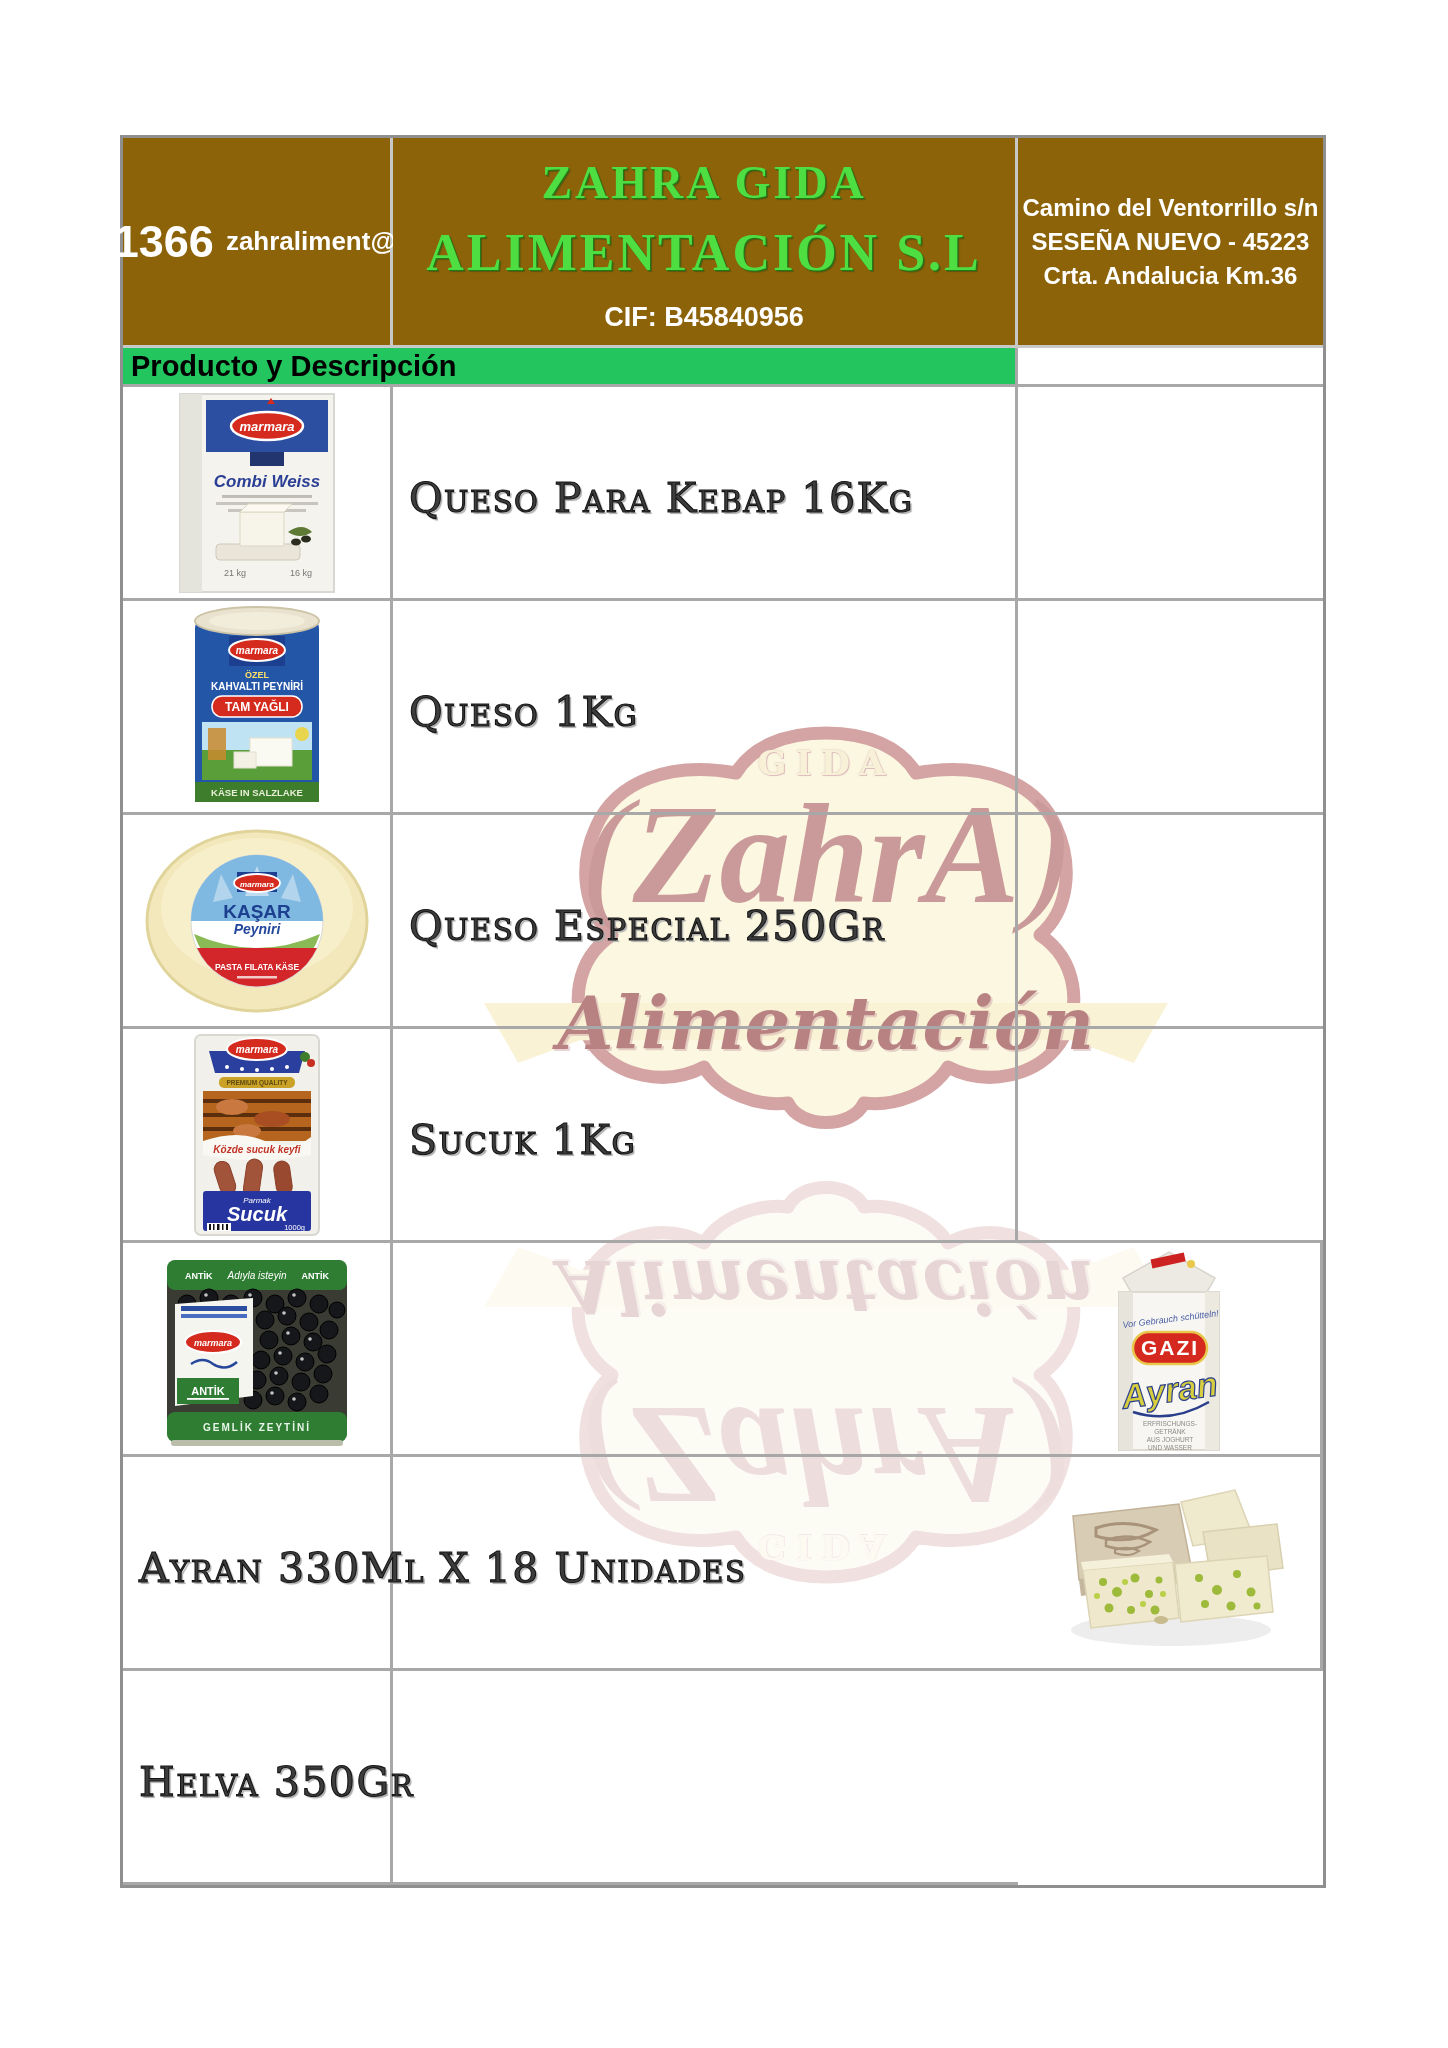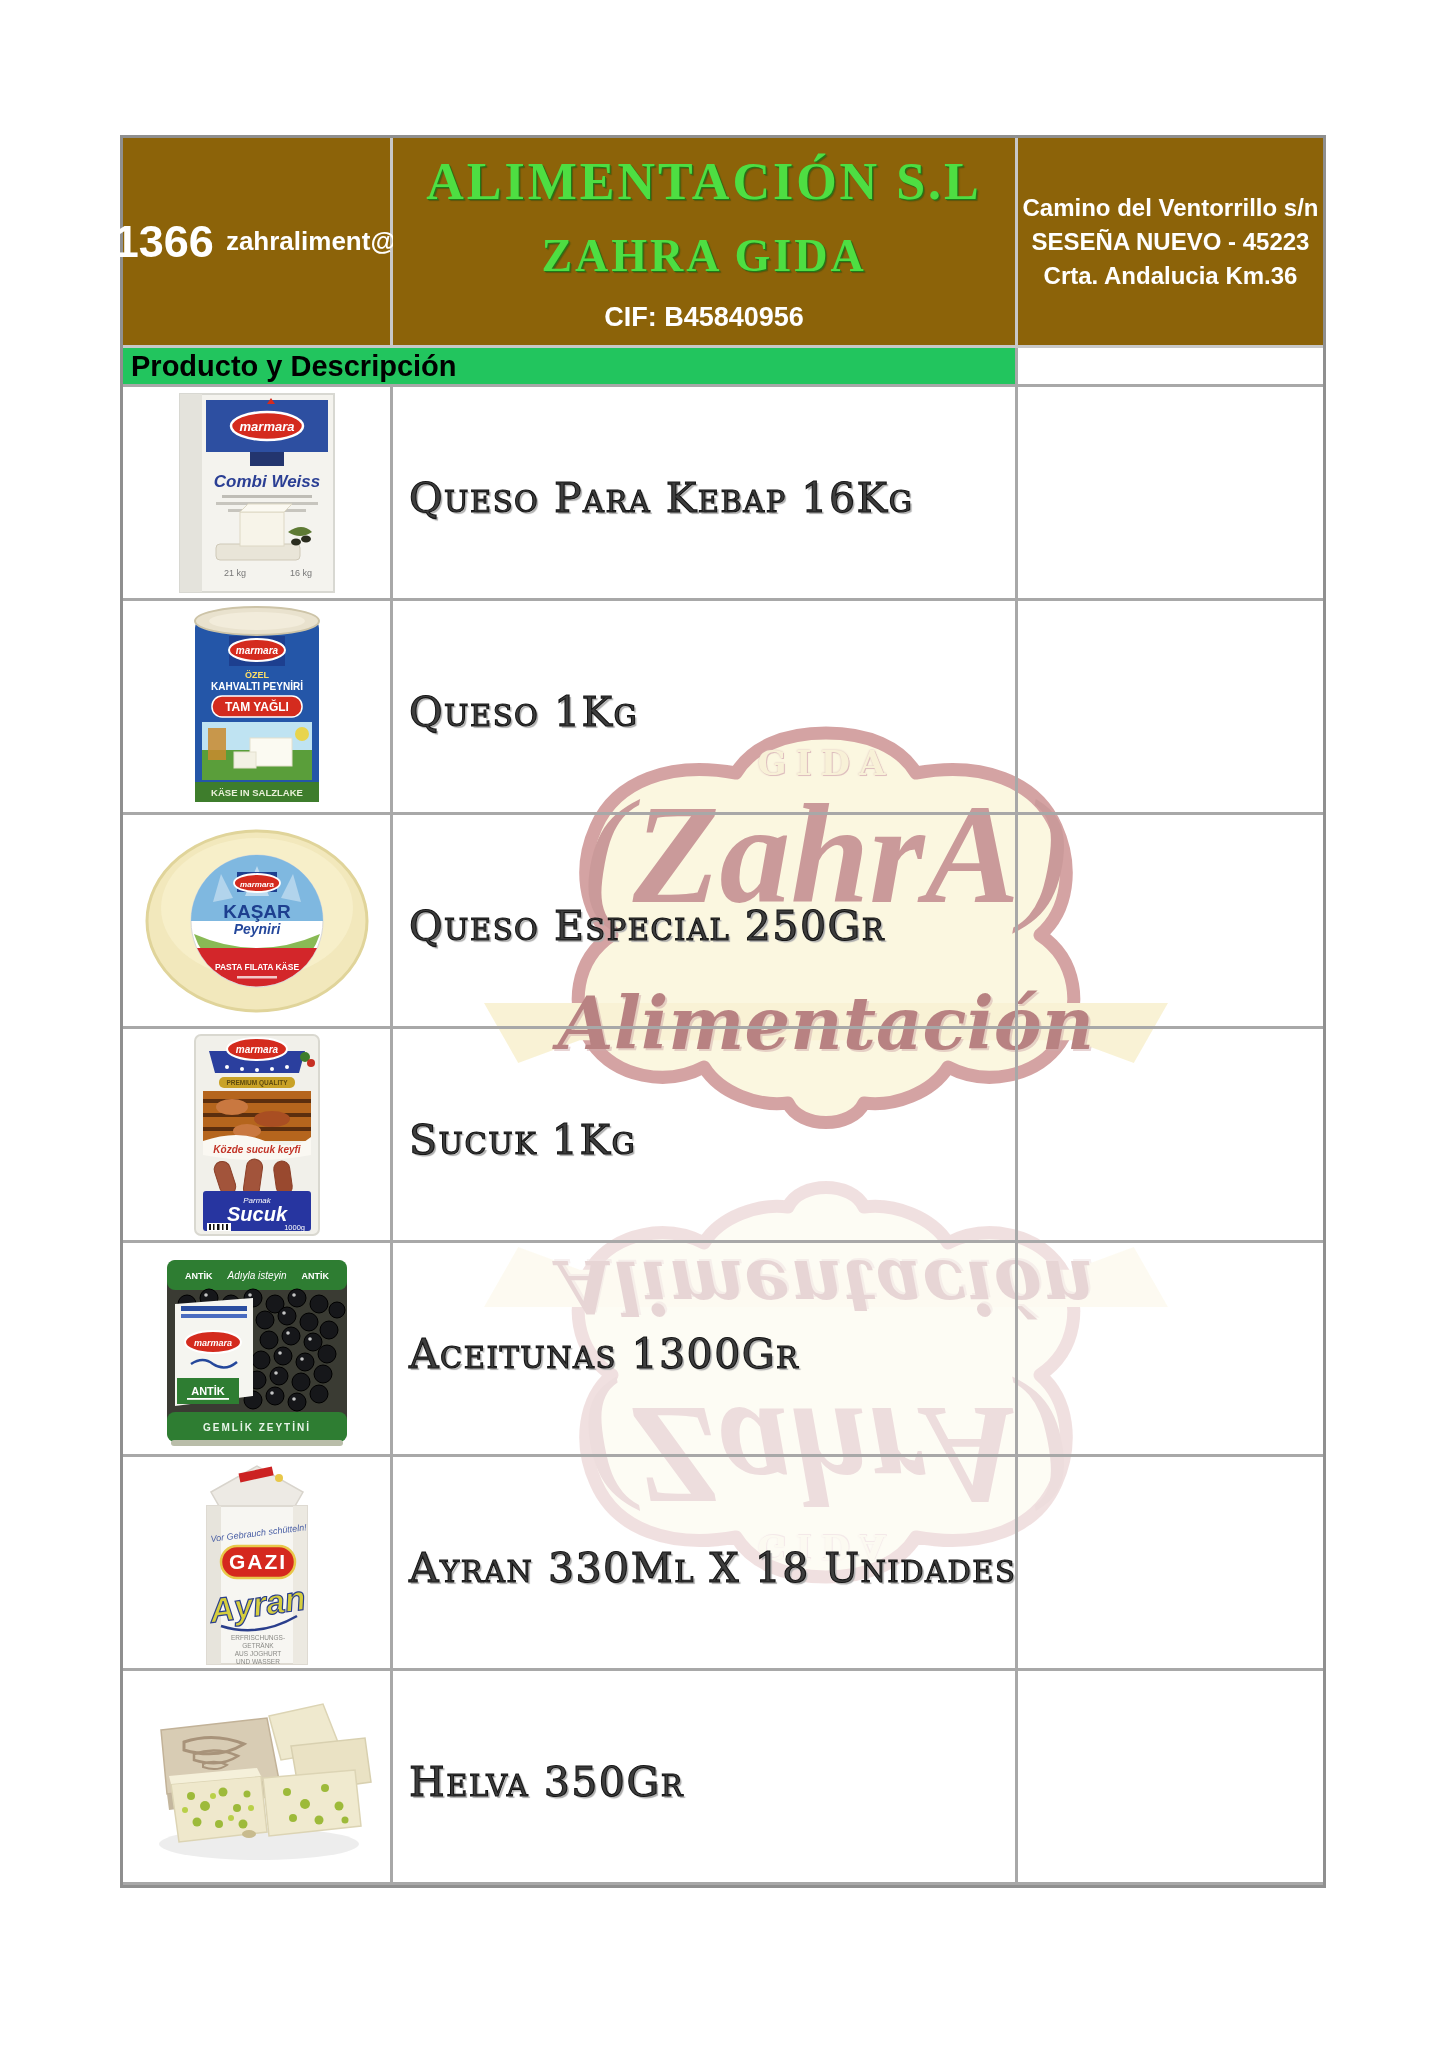--- a/index.html
+++ b/index.html
@@ -83,22 +83,22 @@
     </div>
   </div>
 
   <div class="grid">
 
     <div class="cell hdr hdr-left">
       <div class="phone">666081366</div>
       <div class="email">zahraliment@gmail.com</div>
     </div>
     <div class="cell hdr hdr-center">
+      <div class="title-line title-1">ZAHRA GIDA</div>
       <div class="title-line title-2">ALIMENTACIÓN S.L</div>
-      <div class="title-line title-1">ZAHRA GIDA</div>
       <div class="cif">CIF: B45840956</div>
     </div>
     <div class="cell hdr hdr-right lastcol">
       <div>Camino del Ventorrillo s/n</div>
       <div>SESEÑA NUEVO - 45223</div>
       <div>Crta. Andalucia Km.36</div>
     </div>
 
     <div class="cell prodhdr">Producto y Descripción</div>
     <div class="cell lastcol"></div>
@@ -286,23 +286,20 @@
         <text x="56" y="100" text-anchor="middle" font-size="9" font-weight="bold" font-style="italic" fill="#fff">marmara</text>
         <path d="M34 118 q12 -8 22 0 q12 8 24 -2" stroke="#24479B" stroke-width="2.5" fill="none"></path>
         <rect x="20" y="132" width="62" height="26" fill="#2E7D32"></rect>
         <text x="51" y="149" text-anchor="middle" font-size="11" font-weight="bold" fill="#fff">ANTİK</text>
         <rect x="30" y="152" width="42" height="1.8" fill="#fff"></rect>
         <rect x="10" y="166" width="180" height="30" rx="8" fill="#2E7D32"></rect>
         <text x="100" y="185" text-anchor="middle" font-size="10" font-weight="bold" letter-spacing="2" fill="#E8F5E9">GEMLİK ZEYTİNİ</text>
         <rect x="14" y="194" width="172" height="6" rx="3" fill="#B9BDA9"></rect>
       </svg>
     </div>
-    <div class="cell name-cell">
-      <span class="pname">Aceitunas 1300Gr</span>
-    </div>
     <div class="cell lastcol"></div>
 
     <div class="cell img-cell">
       <svg width="152" height="210" viewBox="0 0 152 210">
         <polygon points="30,34 76,8 122,34 114,48 38,48" fill="#EDEAE4" stroke="#D8D4CC" stroke-width="1.5"></polygon>
         <rect x="58" y="12" width="34" height="9" fill="#CC2222" transform="rotate(-12 75 16)"></rect>
         <circle cx="98" cy="20" r="4" fill="#E8C84A"></circle>
         <polygon points="26,48 126,48 126,206 26,206" fill="#F7F6F2" stroke="#DEDAD2" stroke-width="2"></polygon>
         <polygon points="26,48 40,48 40,206 26,206" fill="#E7E4DC"></polygon>
         <polygon points="112,48 126,48 126,206 112,206" fill="#ECE9E1"></polygon>

